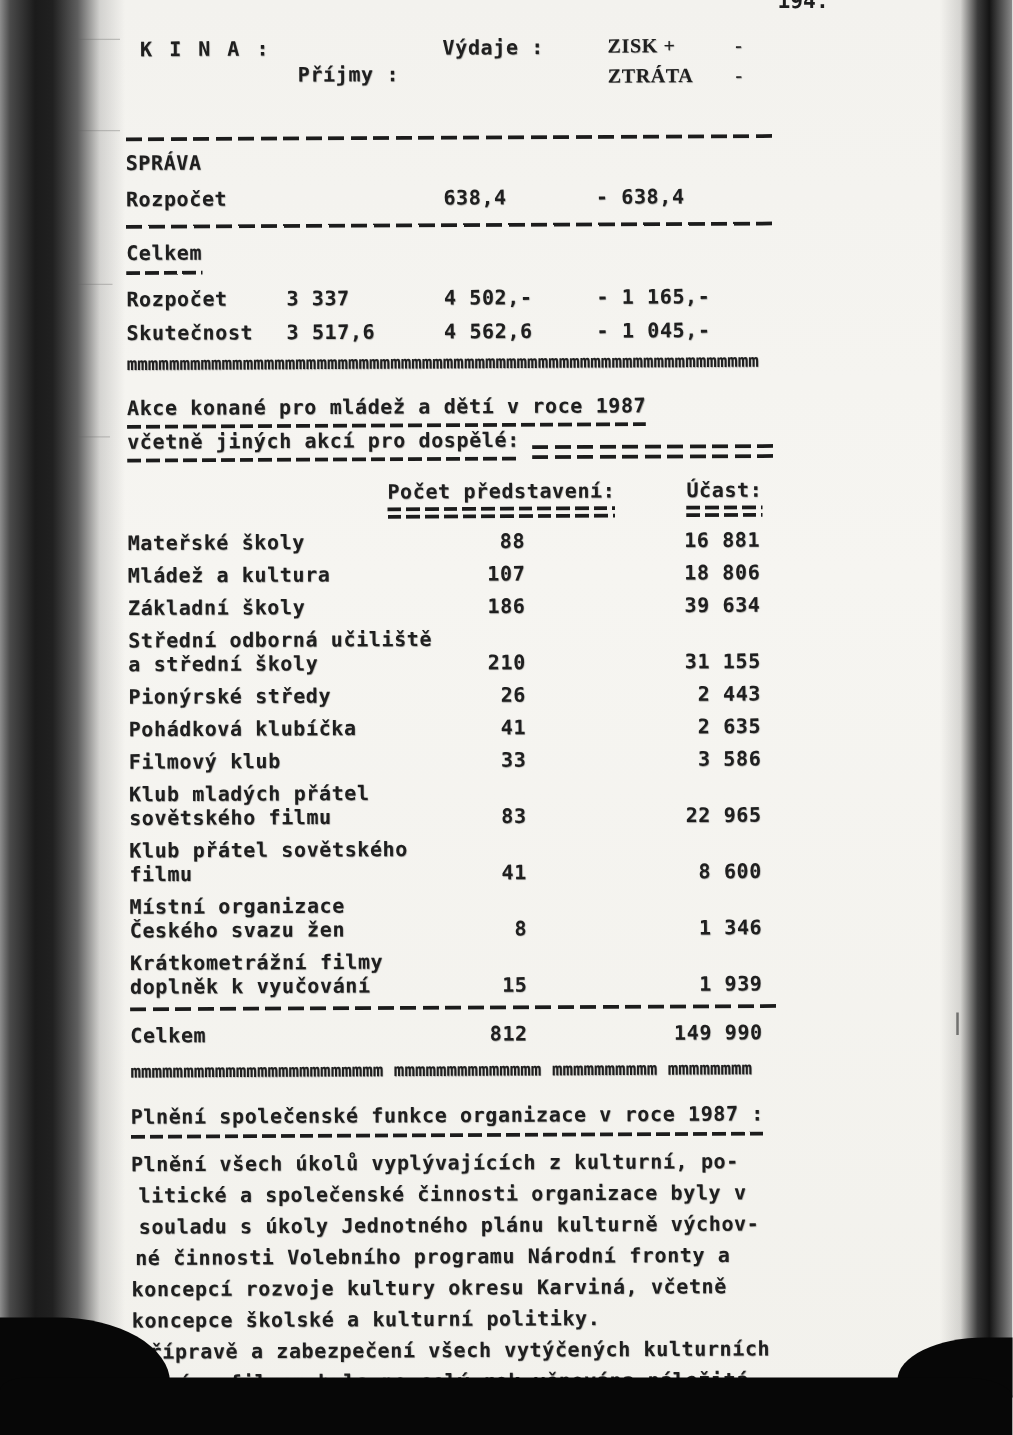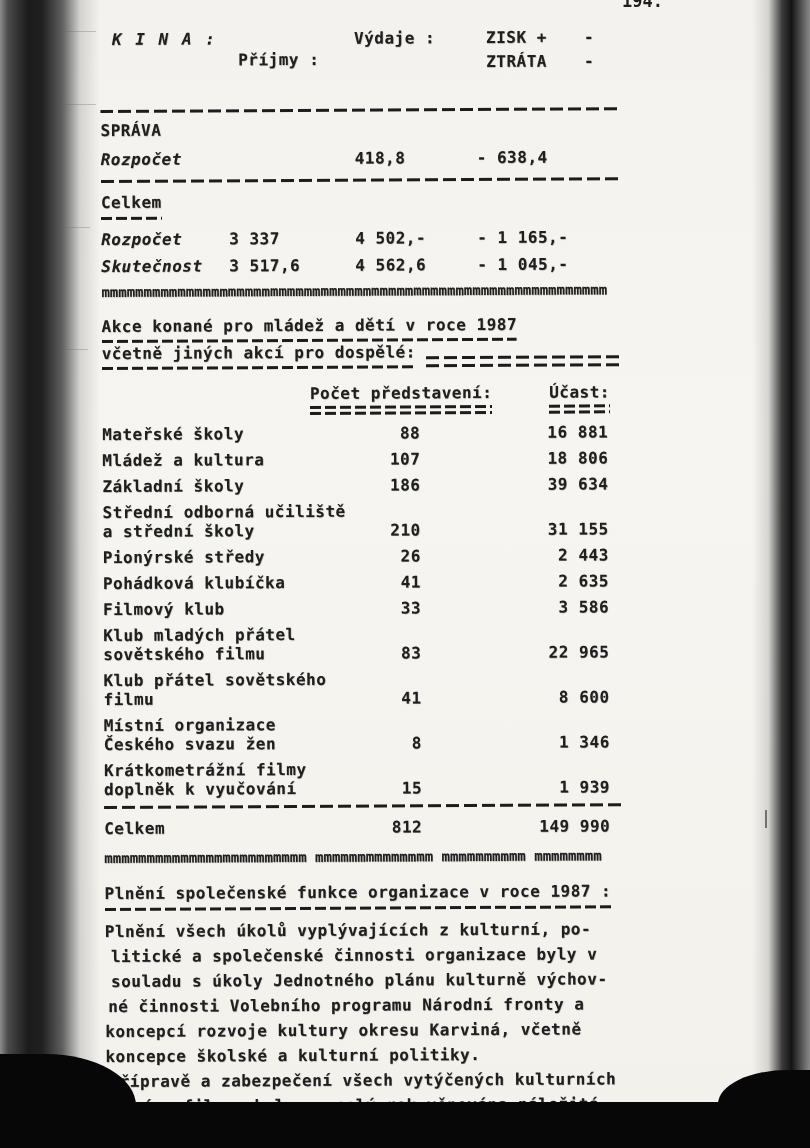--- a/index.html
+++ b/index.html
@@ -41,21 +41,21 @@
     background-size:100% 3px,100% 3px;padding-bottom:10px;}
   .fill-dash{flex:1;height:11px;margin-left:10px;align-self:flex-end;margin-bottom:1px;
     background-image:
       repeating-linear-gradient(90deg,#1c1c1c 0 13px,rgba(0,0,0,0) 13px 18px),
       repeating-linear-gradient(90deg,#1c1c1c 0 13px,rgba(0,0,0,0) 13px 18px);
     background-repeat:no-repeat,no-repeat;background-position:0 0,0 100%;
     background-size:100% 3px,100% 3px;}
 
   
   .fin-row{display:flex;}
-  .f-label{width:128px;font-style:italic;}
+  .f-label{width:128px;}
   .f-c1{width:102px;}
   .f-c2{width:146px;padding-left:24px;box-sizing:border-box;}
   .f-c3{flex:1;}
   .hdr .f-label{padding-left:12px;box-sizing:border-box;letter-spacing:2px;}
   .hdr .f-c1{padding-left:10px;box-sizing:border-box;margin-top:21px;}
   .zisk{display:flex;justify-content:space-between;width:108px;}
   .zisk-u{width:70px;margin-left:76px;height:3px;margin-top:1px;
     background:repeating-linear-gradient(90deg,#1c1c1c 0 10px,rgba(0,0,0,0) 10px 14px);}
   .mrow{font-size:14px;line-height:20px;letter-spacing:0;white-space:pre;}
 
@@ -81,41 +81,41 @@
   <div class="artifact" style="left:0;top:349px;width:88px;"></div>
   <div class="tick-r" style="left:765px;top:810px;height:18px;"></div>
   <span class="pagenum">194.</span>
 
   <div class="content">
 
     <div class="fin-row hdr">
       <span class="f-label">K I N A :</span>
       <span class="f-c1">Příjmy :</span>
       <span class="f-c2">Výdaje  :</span>
-      <span class="f-c3" style="padding-left:10px;">
+      <span class="f-c3" style="padding-left:10px;font-family:Liberation Serif, serif;">
         <span class="zisk">
           <span>ZISK +</span>
           <span>-</span>
         </span>
         <span class="zisk">
           <span>ZTRÁTA</span>
           <span>-</span>
         </span>
         <span class="zisk-u"></span>
       </span>
     </div>
 
     <div class="rule" style="margin-top:10px;"></div>
 
     <div style="margin-top:6px;">SPRÁVA</div>
 
     <div class="fin-row" style="margin-top:4px;line-height:26px;">
       <span class="f-label">Rozpočet</span>
       <span class="f-c1"></span>
-      <span class="f-c2">418,8</span>
+      <span class="f-c2">638,4</span>
       <span class="f-c3">- 638,4</span>
     </div>
 
     <div class="rule" style="margin-top:7px;"></div>
 
     <div style="margin-top:8px;">
       <span class="ud inlineb">Celkem</span>
     </div>
 
     <div class="fin-row" style="margin-top:6px;line-height:27px;">

